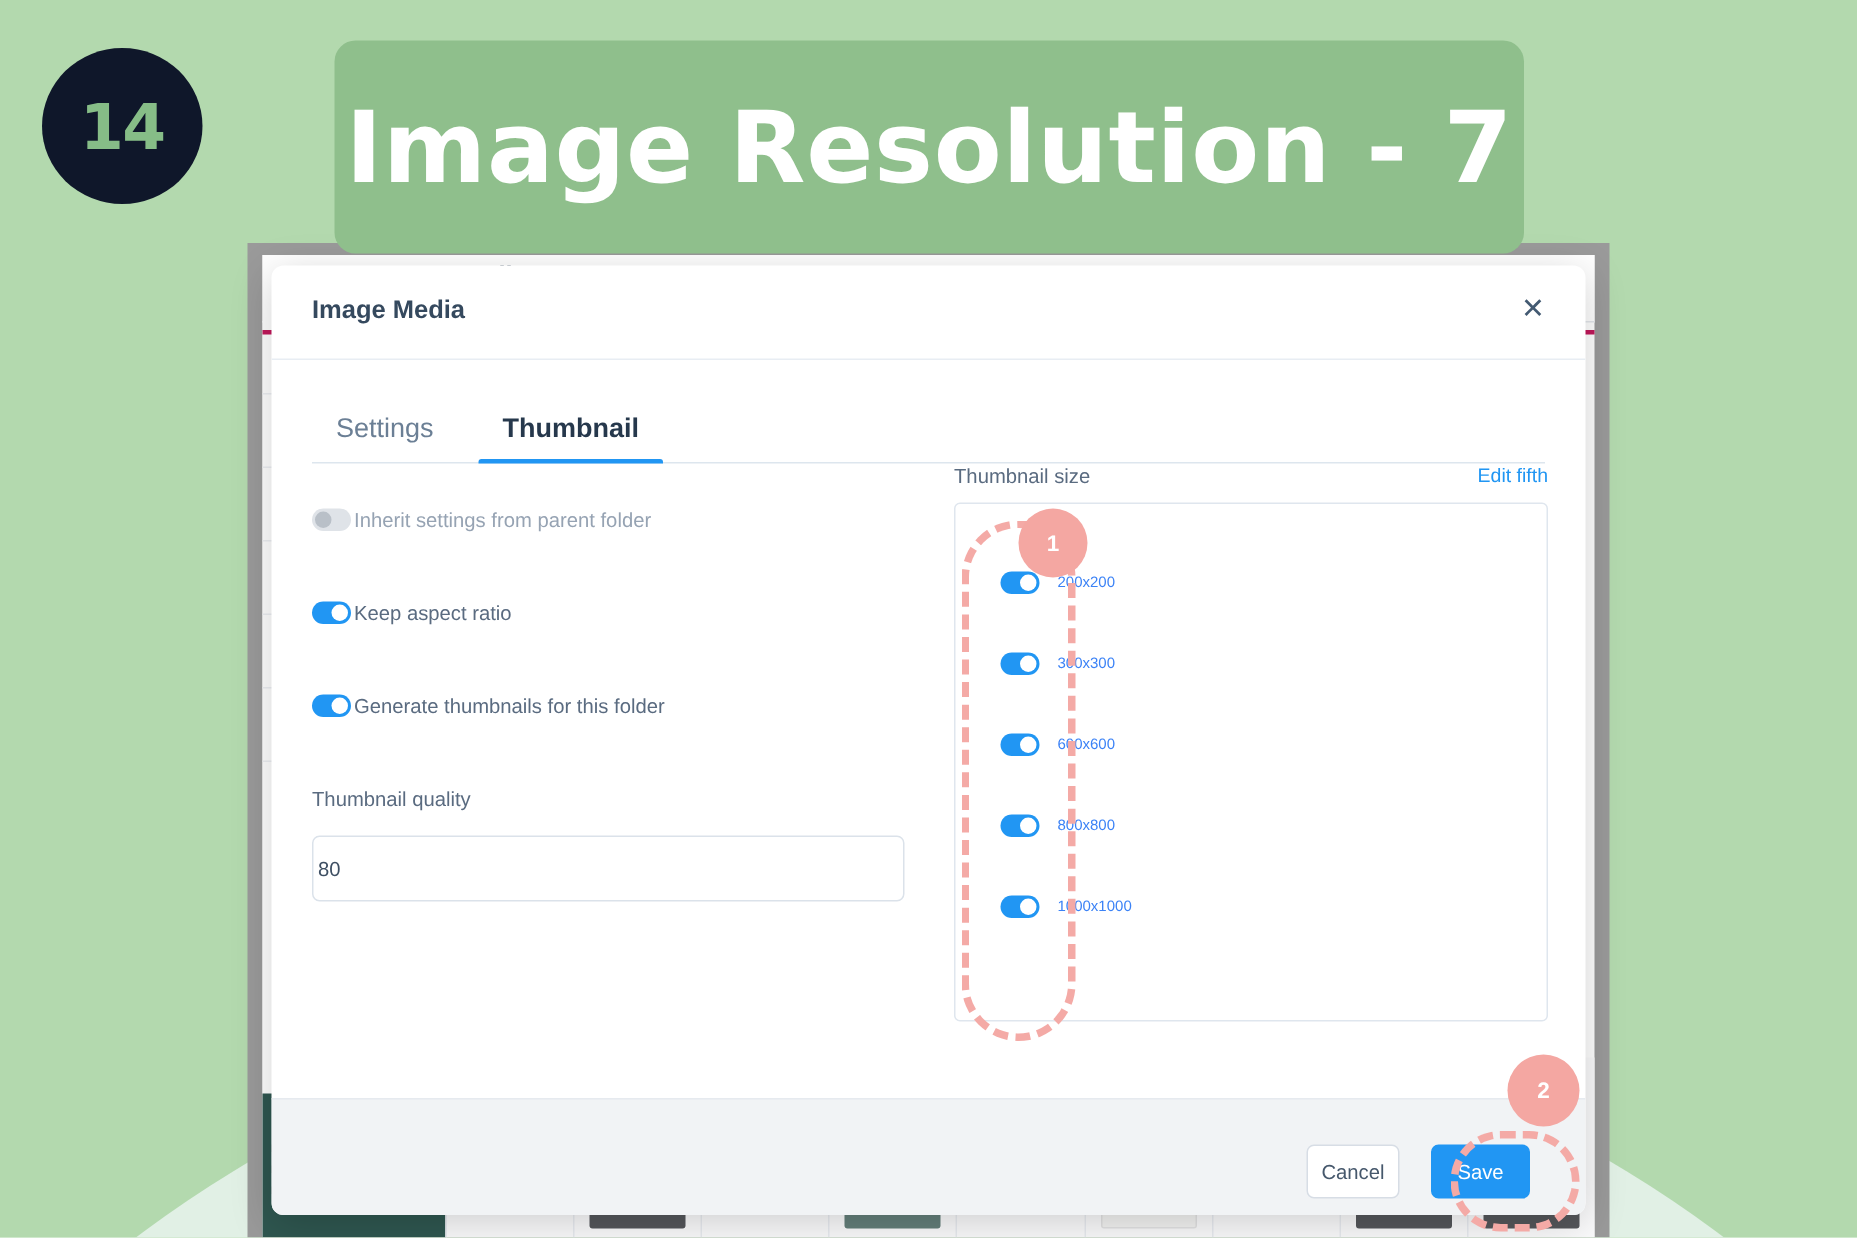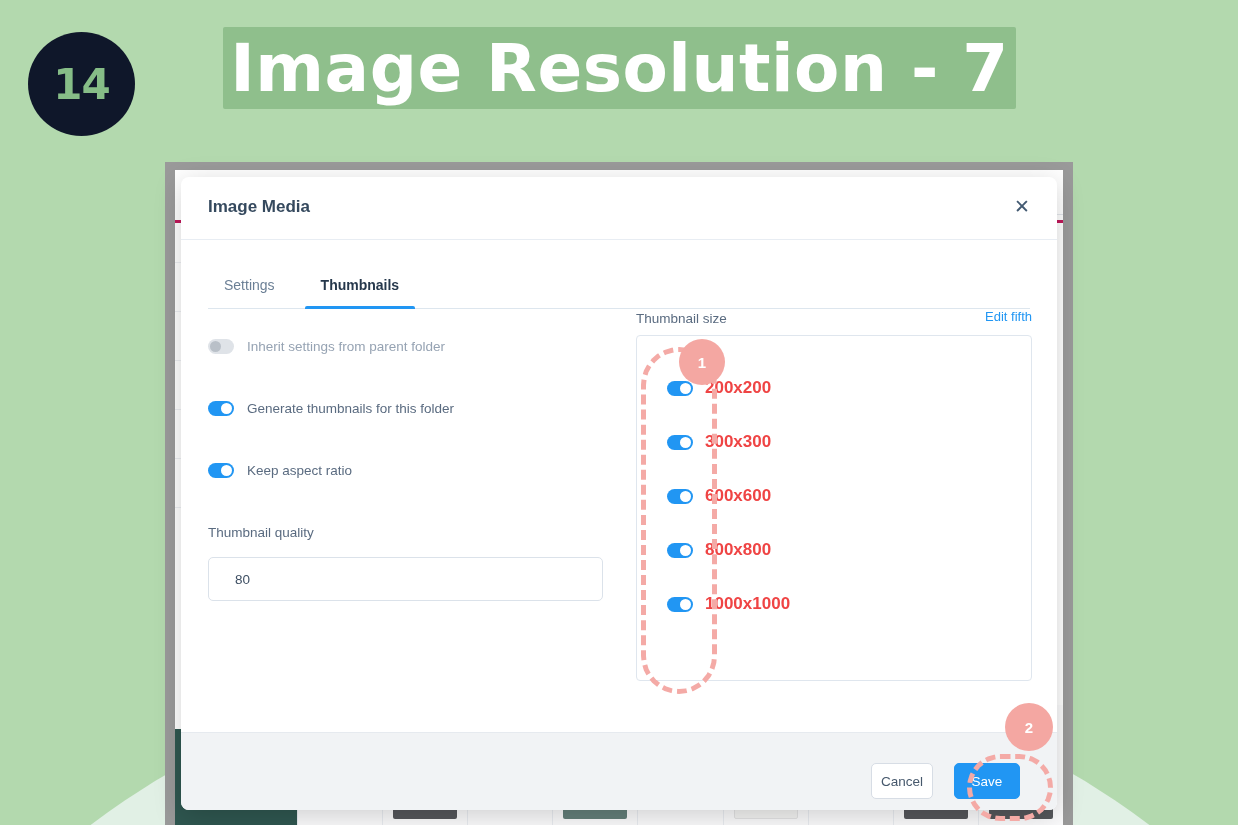--- a/index.html
+++ b/index.html
@@ -57,22 +57,22 @@
     font-weight: 700;
     font-size: 42px;
     color: #86bd87;
     letter-spacing: -1px;
   }
   #slide-title-pill {
     position: absolute;
     left: 223px;
     top: 27px;
     width: 793px;
-    height: 82px;
-    border-radius: 2px;
+    height: 142px;
+    border-radius: 14px;
     background: #8fbf8c;
     display: flex;
     align-items: center;
     justify-content: center;
   }
   #slide-title-pill .title-text {
     font-family: "DejaVu Sans", sans-serif;
     font-weight: 700;
     font-size: 66px;
     color: #ffffff;
@@ -266,21 +266,21 @@
     position: relative;
     margin: 22px 27px 0 27px;
     height: 46px;
     border-bottom: 1px solid #dde6ee;
     display: flex;
     gap: 14px;
   }
   .tab {
     position: relative;
     padding: 6px 16px 0 16px;
-    font-size: 14px;
+    font-size: 18px;
     color: #6b7f95;
     cursor: pointer;
     line-height: 34px;
   }
   .tab.active {
     color: #26384c;
     font-weight: 600;
   }
   .tab.active::after {
     content: "";
@@ -300,21 +300,21 @@
   
   .left-col {
     position: absolute;
     left: 27px;
     top: 30px;
     width: 400px;
   }
   .switch-row {
     display: flex;
     align-items: center;
-    gap: 13px;
+    gap: 2px;
     margin-bottom: 47px;
   }
   .switch {
     width: 26px;
     height: 15px;
     border-radius: 9px;
     background: #dfe3e8;
     position: relative;
     flex: 0 0 auto;
     cursor: pointer;
@@ -341,21 +341,21 @@
     font-size: 13.5px;
     color: #5a6b80;
     margin-bottom: 17px;
   }
   .text-input {
     width: 395px;
     height: 44px;
     box-sizing: border-box;
     border: 1px solid #dbe2ea;
     border-radius: 5px;
-    padding: 0 26px;
+    padding: 0 3px;
     font-size: 13.5px;
     color: #3e4f63;
     font-family: "Liberation Sans", sans-serif;
     background: #ffffff;
     outline: none;
   }
 
   
   .right-col {
     position: absolute;
@@ -387,23 +387,22 @@
     box-sizing: border-box;
   }
   .size-row {
     display: flex;
     align-items: center;
     gap: 12px;
     padding-left: 30px;
     height: 54px;
   }
   .size-row .size-label {
-    font-size: 17px;
-    color: #ef4444;
-    font-weight: bold;
+    font-size: 10px;
+    color: #3b82f6;
   }
 
   .modal-footer {
     position: absolute;
     left: 0; right: 0; bottom: 0;
     height: 77px;
     background: #f1f3f5;
     border-top: 1px solid #e6eaef;
   }
   .btn {
@@ -561,46 +560,46 @@
 
 <div id="modal">
 
   <div class="modal-header">
     <div class="m-title">Image Media</div>
     <div class="m-close">✕</div>
   </div>
 
   <div class="tabs-row">
     <div class="tab">Settings</div>
-    <div class="tab active">Thumbnails</div>
+    <div class="tab active">Thumbnail</div>
   </div>
 
   <div class="modal-body">
 
     <div class="left-col">
 
       <div class="switch-row disabled">
         <div class="switch off">
             <div class="knob"></div>
           </div>
         <div class="switch-label">Inherit settings from parent folder</div>
       </div>
 
       <div class="switch-row">
         <div class="switch on">
             <div class="knob"></div>
           </div>
-        <div class="switch-label">Generate thumbnails for this folder</div>
+        <div class="switch-label">Keep aspect ratio</div>
       </div>
 
       <div class="switch-row">
         <div class="switch on">
             <div class="knob"></div>
           </div>
-        <div class="switch-label">Keep aspect ratio</div>
+        <div class="switch-label">Generate thumbnails for this folder</div>
       </div>
 
       <div class="field-label">Thumbnail quality</div>
       <input class="text-input" type="text" value="80" style="">
     </div>
 
     <div class="right-col">
       <div class="rc-head">
         <span class="rc-title">Thumbnail size</span>
         <span class="rc-link">Edit fifth</span>

